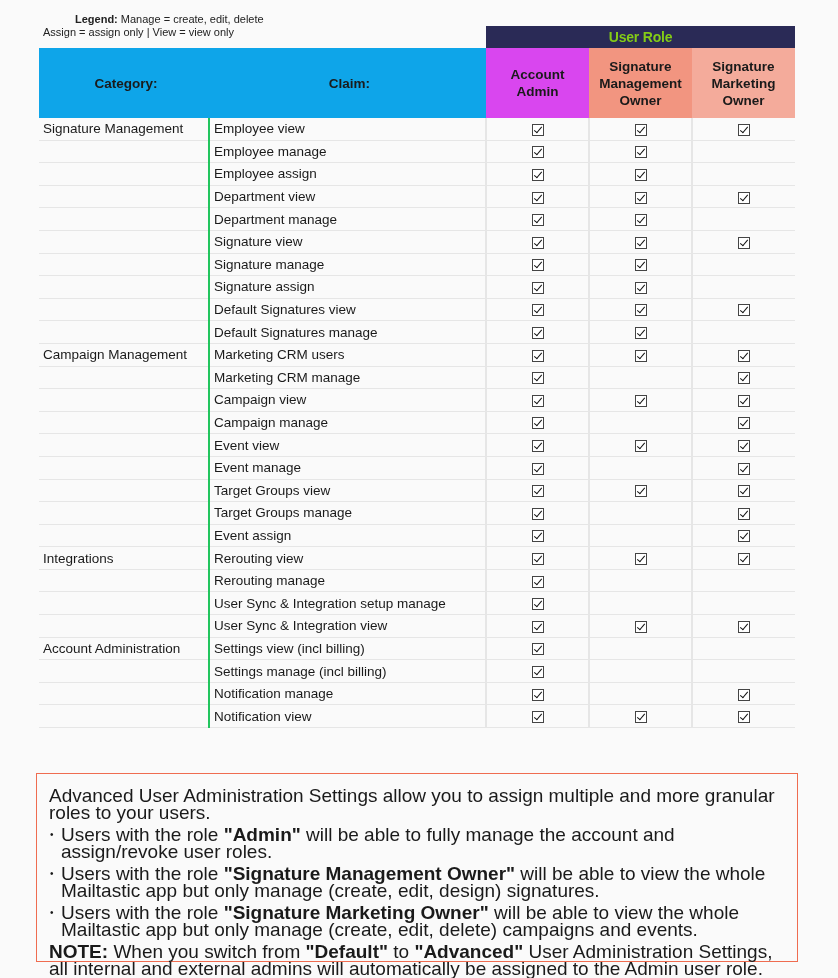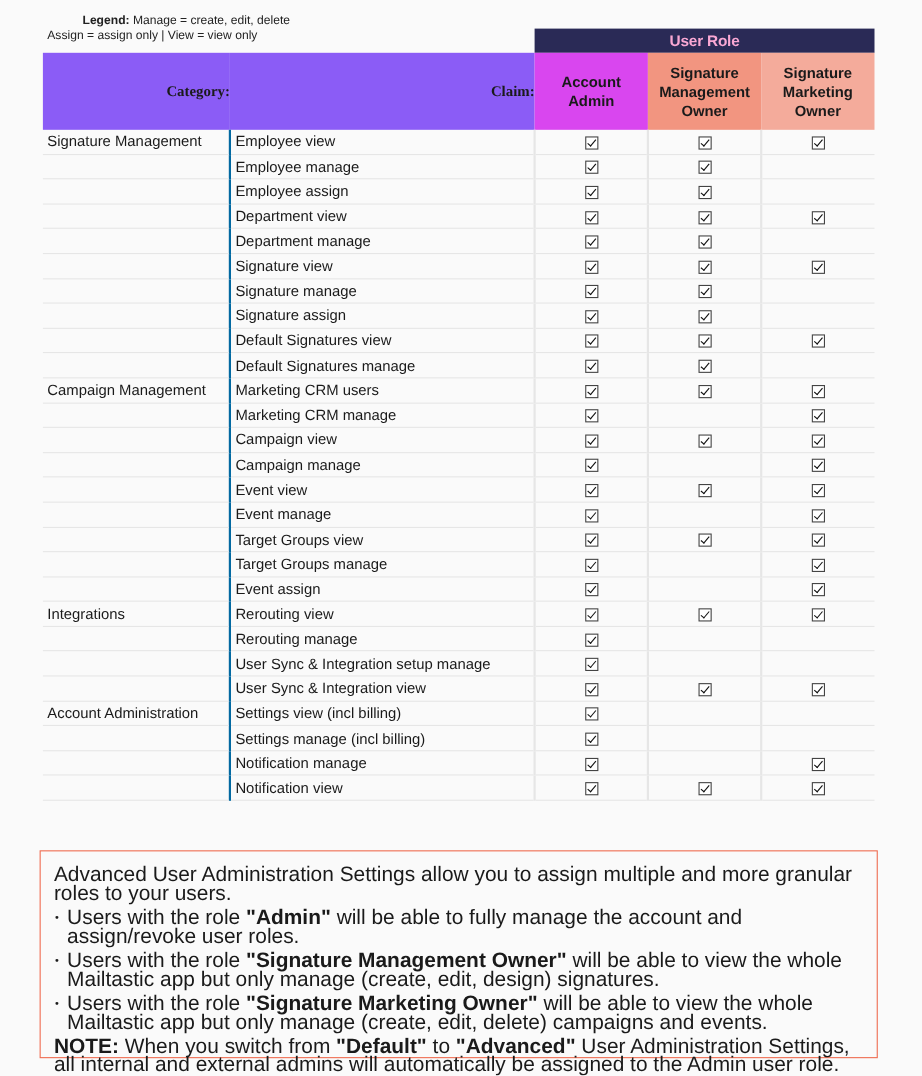--- a/index.html
+++ b/index.html
@@ -15,41 +15,41 @@
   .legend b { font-weight: bold; margin-left: 32px; }
   .matrix {
     position: absolute; left: 39px; top: 26px;
     border-collapse: collapse; table-layout: fixed;
   }
   .matrix td, .matrix th { padding: 0; }
   .col-cat { width: 170px; }
   .col-claim { width: 277px; }
   .col-role { width: 103px; }
   .role-group-row th.group {
-    background: #2a2a56; color: #f9a8d4; font-size: 14px; font-weight: bold;
+    background: #2a2a56; color: #84cc16; font-size: 14px; font-weight: bold;
     height: 22px; text-align: center; letter-spacing: -0.2px;
   }
   .role-group-row td.blank { background: transparent; }
   .header-row th {
     height: 70px; font-size: 13.5px; font-weight: bold; color: #1a1a1a;
   }
   .header-row th.lbl {
-    background: #8b5cf6; text-align: right; padding-left: 4px; vertical-align: middle; font-family: Liberation Serif, serif;
+    background: #0ea5e9; text-align: center; padding-left: 4px; vertical-align: middle;
   }
   .header-row th.role { text-align: center; line-height: 17px; }
   .header-row th.role span { display: block; }
   .r0 { background: #ef6c50; }
   .r1 { background: #f29580; }
   .r2 { background: #f4ab9b; }
   .data-row td {
     height: 21.6px; font-size: 13.5px; border-bottom: 1.5px solid #e6e6e6;
     vertical-align: middle;
   }
   .data-row td.cat { padding-left: 4px; }
-  .data-row td.claim { padding-left: 4px; border-left: 2px solid #0369a1; }
+  .data-row td.claim { padding-left: 4px; border-left: 2px solid #22c55e; }
   .data-row td.chk { text-align: center; border-left: 2px solid #e6e6e6; }
   .box {
     display: inline-block; width: 10px; height: 10px; border: 1px solid #444;
     position: relative; vertical-align: middle; background: #fff;
   }
   .box::after {
     content: ""; position: absolute; left: 3px; top: 0px;
     width: 3px; height: 7px; border-right: 1.5px solid #111; border-bottom: 1.5px solid #111;
     transform: rotate(40deg);
   }

